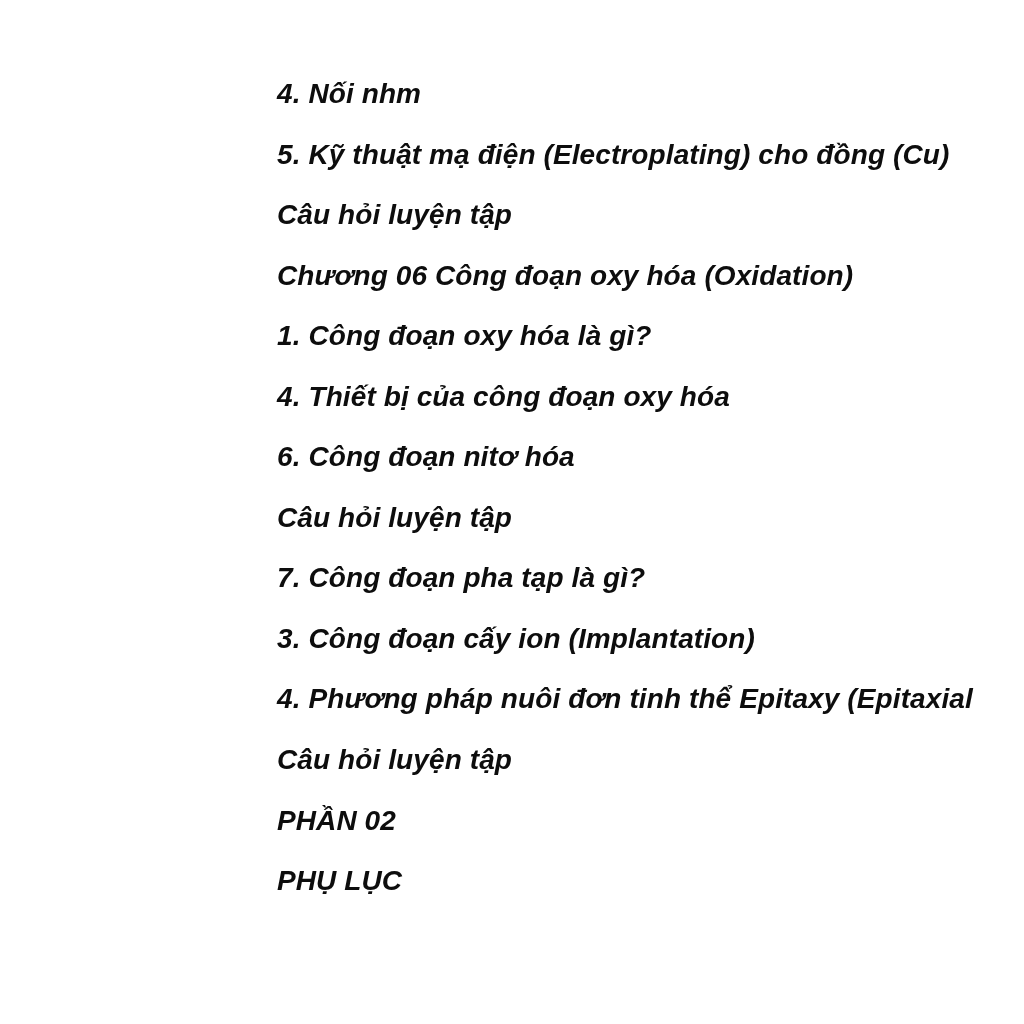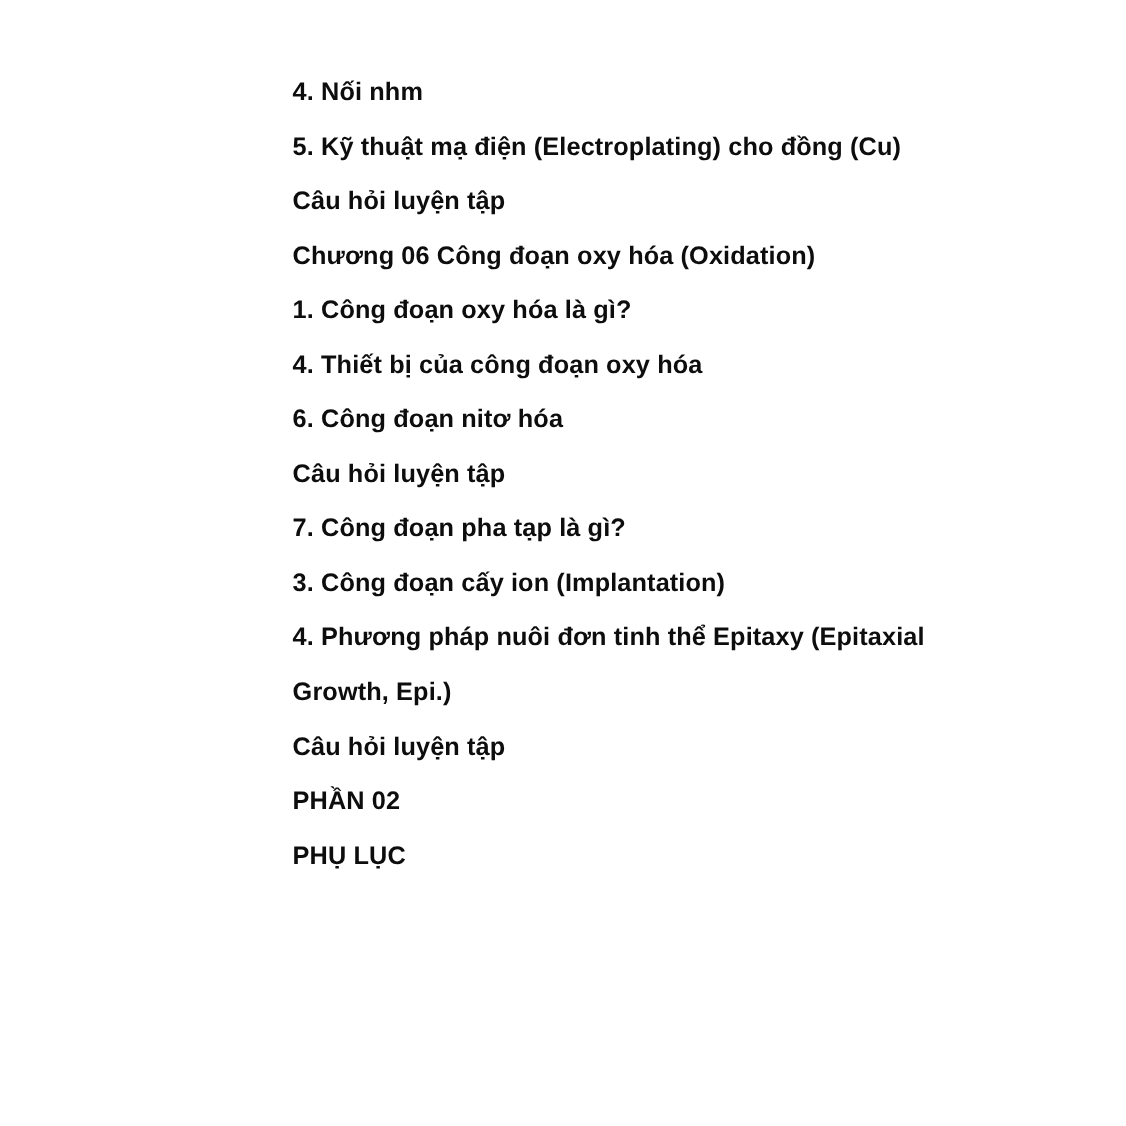--- a/index.html
+++ b/index.html
@@ -17,45 +17,45 @@
     background: #ffffff;
     font-family: "Liberation Sans", sans-serif;
   }
   .toc-column {
     position: absolute;
     left: 265px;
     top: 58px;
     width: 600px;
   }
   .toc-line {
-    margin: 1px;
+    margin: 12px;
     padding: 0;
     height: 48.55px;
     line-height: 48.55px;
-    font-size: 23px;
+    font-size: 28px;
     font-weight: bold;
     color: #0d0d0d;
     letter-spacing: 0.1px;
     white-space: nowrap;
+    font-style: italic;
   }
 </style>
 </head>
 <body>
 
 <div class="page">
   <div class="toc-column">
     <p class="toc-line">4. Nối nhm</p>
     <p class="toc-line">5. Kỹ thuật mạ điện (Electroplating) cho đồng (Cu)</p>
     <p class="toc-line">Câu hỏi luyện tập</p>
     <p class="toc-line">Chương 06 Công đoạn oxy hóa (Oxidation)</p>
     <p class="toc-line">1. Công đoạn oxy hóa là gì?</p>
     <p class="toc-line">4. Thiết bị của công đoạn oxy hóa</p>
     <p class="toc-line">6. Công đoạn nitơ hóa</p>
     <p class="toc-line">Câu hỏi luyện tập</p>
     <p class="toc-line">7. Công đoạn pha tạp là gì?</p>
     <p class="toc-line">3. Công đoạn cấy ion (Implantation)</p>
     <p class="toc-line">4. Phương pháp nuôi đơn tinh thể Epitaxy (Epitaxial</p>
-    <p class="toc-line">Growth, Epi.)</p>
     <p class="toc-line">Câu hỏi luyện tập</p>
     <p class="toc-line">PHẦN 02</p>
     <p class="toc-line">PHỤ LỤC</p>
   </div>
 </div>
 
 </body></html>

